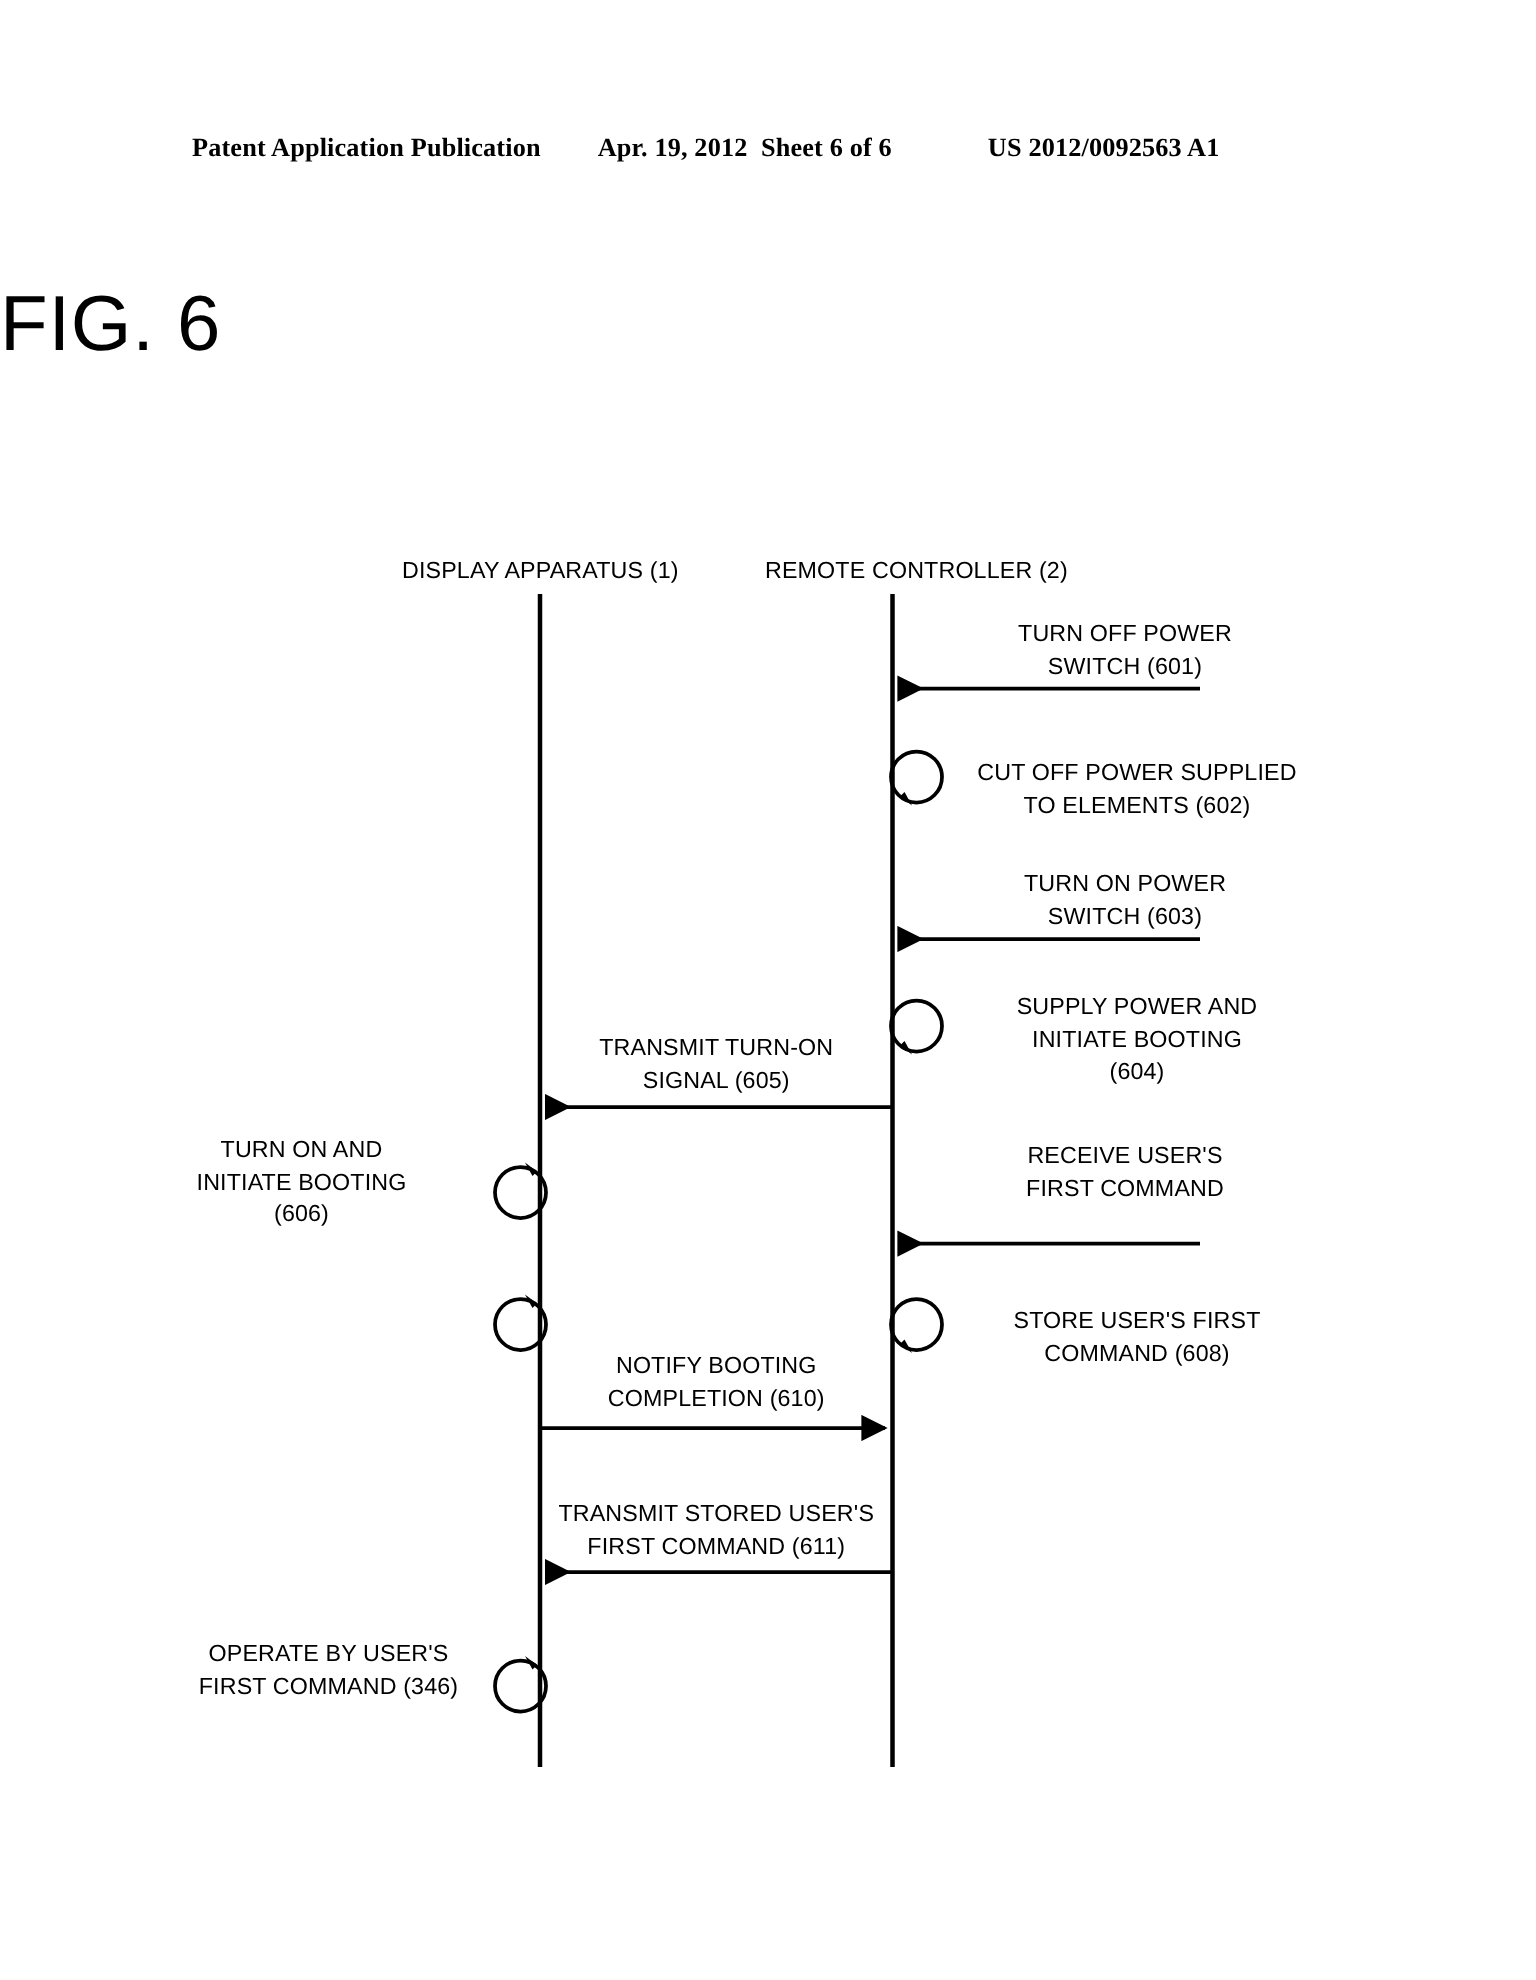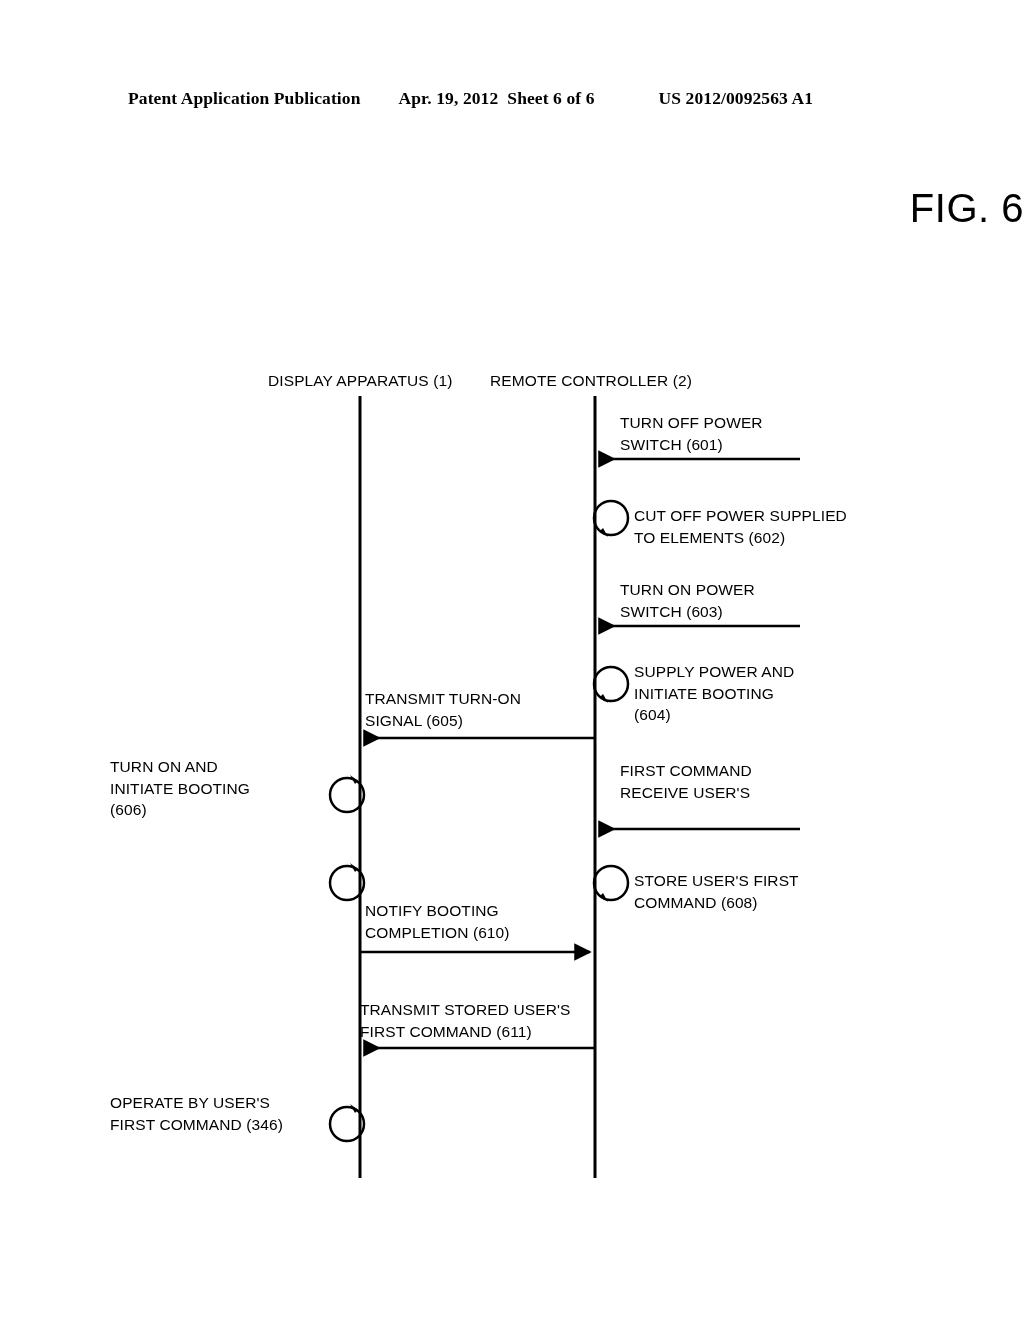--- a/index.html
+++ b/index.html
@@ -34,22 +34,22 @@
   .hdr-mid   { flex: 0 0 auto; margin-left: 38px; }
   .hdr-num   { flex: 0 0 auto; margin-left: 64px; }
   .hdr-date  { margin-right: 9px; }
 
   
   .fig-title {
     position: absolute;
     top: 186px;
     left: 0;
     width: 1024px;
-    text-align: right;
-    font-size: 40px;
+    text-align: left;
+    font-size: 52px;
     letter-spacing: 0.5px;
   }
 
   
   .diagram {
     position: absolute;
     left: 0;
     top: 0;
     width: 1024px;
     height: 1320px;
@@ -62,31 +62,31 @@
   }
 
   
   .lane-label {
     position: absolute;
     font-size: 15.5px;
     white-space: nowrap;
     letter-spacing: 0.1px;
   }
   .lane-label.left  { left: 268px; top: 372px; }
-  .lane-label.right { left: 490px; top: 372px; text-align: center; }
+  .lane-label.right { left: 510px; top: 372px; text-align: center; }
 
   
   .step-text {
     position: absolute;
     font-size: 15.5px;
     line-height: 21.5px;
     white-space: nowrap;
     letter-spacing: 0.1px;
   }
-  .step-text.center { text-align: left; }
+  .step-text.center { text-align: center; }
 </style>
 </head>
 <body>
 
 <div class="page-header">
   <span class="hdr-pub">Patent Application Publication</span>
   <span class="hdr-mid">
     <span class="hdr-date">Apr. 19, 2012</span><span>Sheet 6 of 6</span>
   </span>
   <span class="hdr-num">US 2012/0092563 A1</span>
@@ -162,29 +162,29 @@
     <div>SUPPLY POWER AND</div>
     <div>INITIATE BOOTING</div>
     <div>(604)</div>
   </div>
 
   <div class="step-text center" style="left:365px; top:688px; width:225px;">
     <div>TRANSMIT TURN-ON</div>
     <div>SIGNAL (605)</div>
   </div>
 
-  <div class="step-text center" style="left:110px; top:756px; width:218px;">
+  <div class="step-text center" style="left:92px; top:756px; width:218px;">
     <div>TURN ON AND</div>
     <div>INITIATE BOOTING</div>
     <div>(606)</div>
   </div>
 
   <div class="step-text center" style="left:620px; top:760px; width:260px;">
+    <div>RECEIVE USER'S</div>
     <div>FIRST COMMAND</div>
-    <div>RECEIVE USER'S</div>
   </div>
 
   <div class="step-text center" style="left:634px; top:870px; width:248px;">
     <div>STORE USER'S FIRST</div>
     <div>COMMAND (608)</div>
   </div>
 
 
   <div class="step-text center" style="left:365px; top:900px; width:225px;">
     <div>NOTIFY BOOTING</div>

